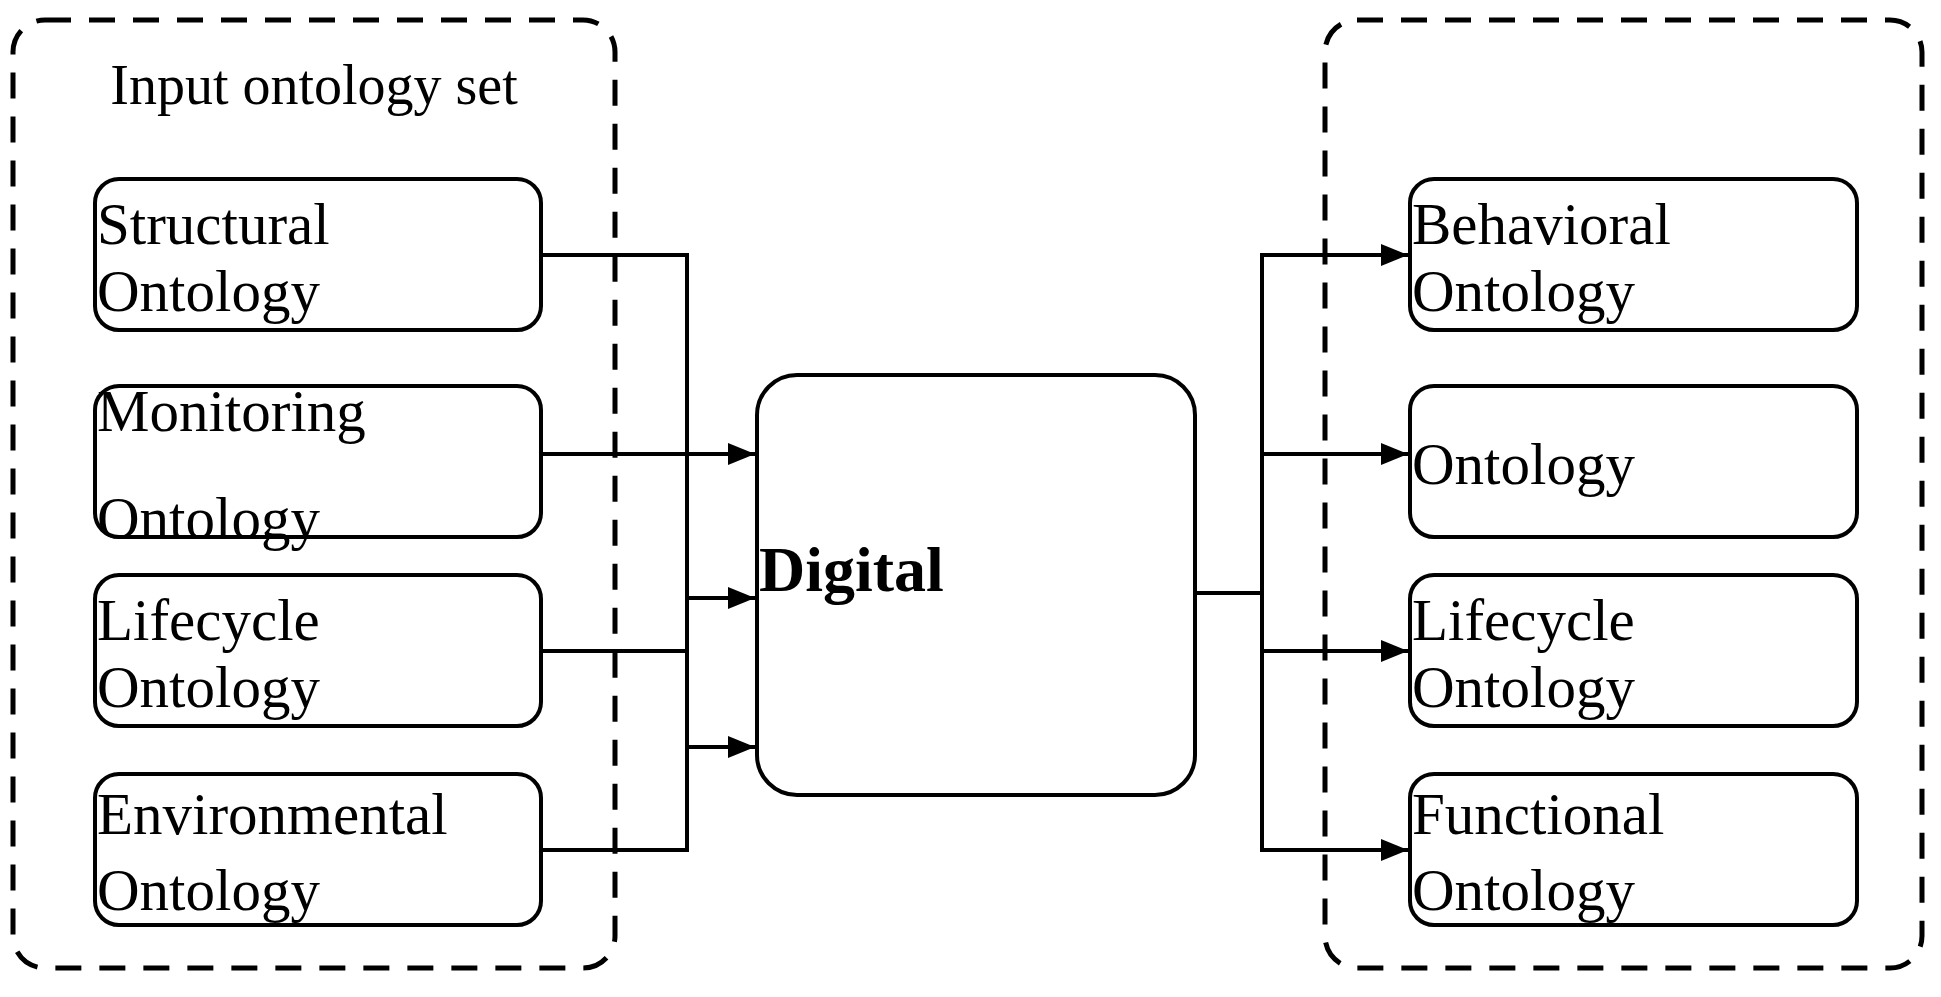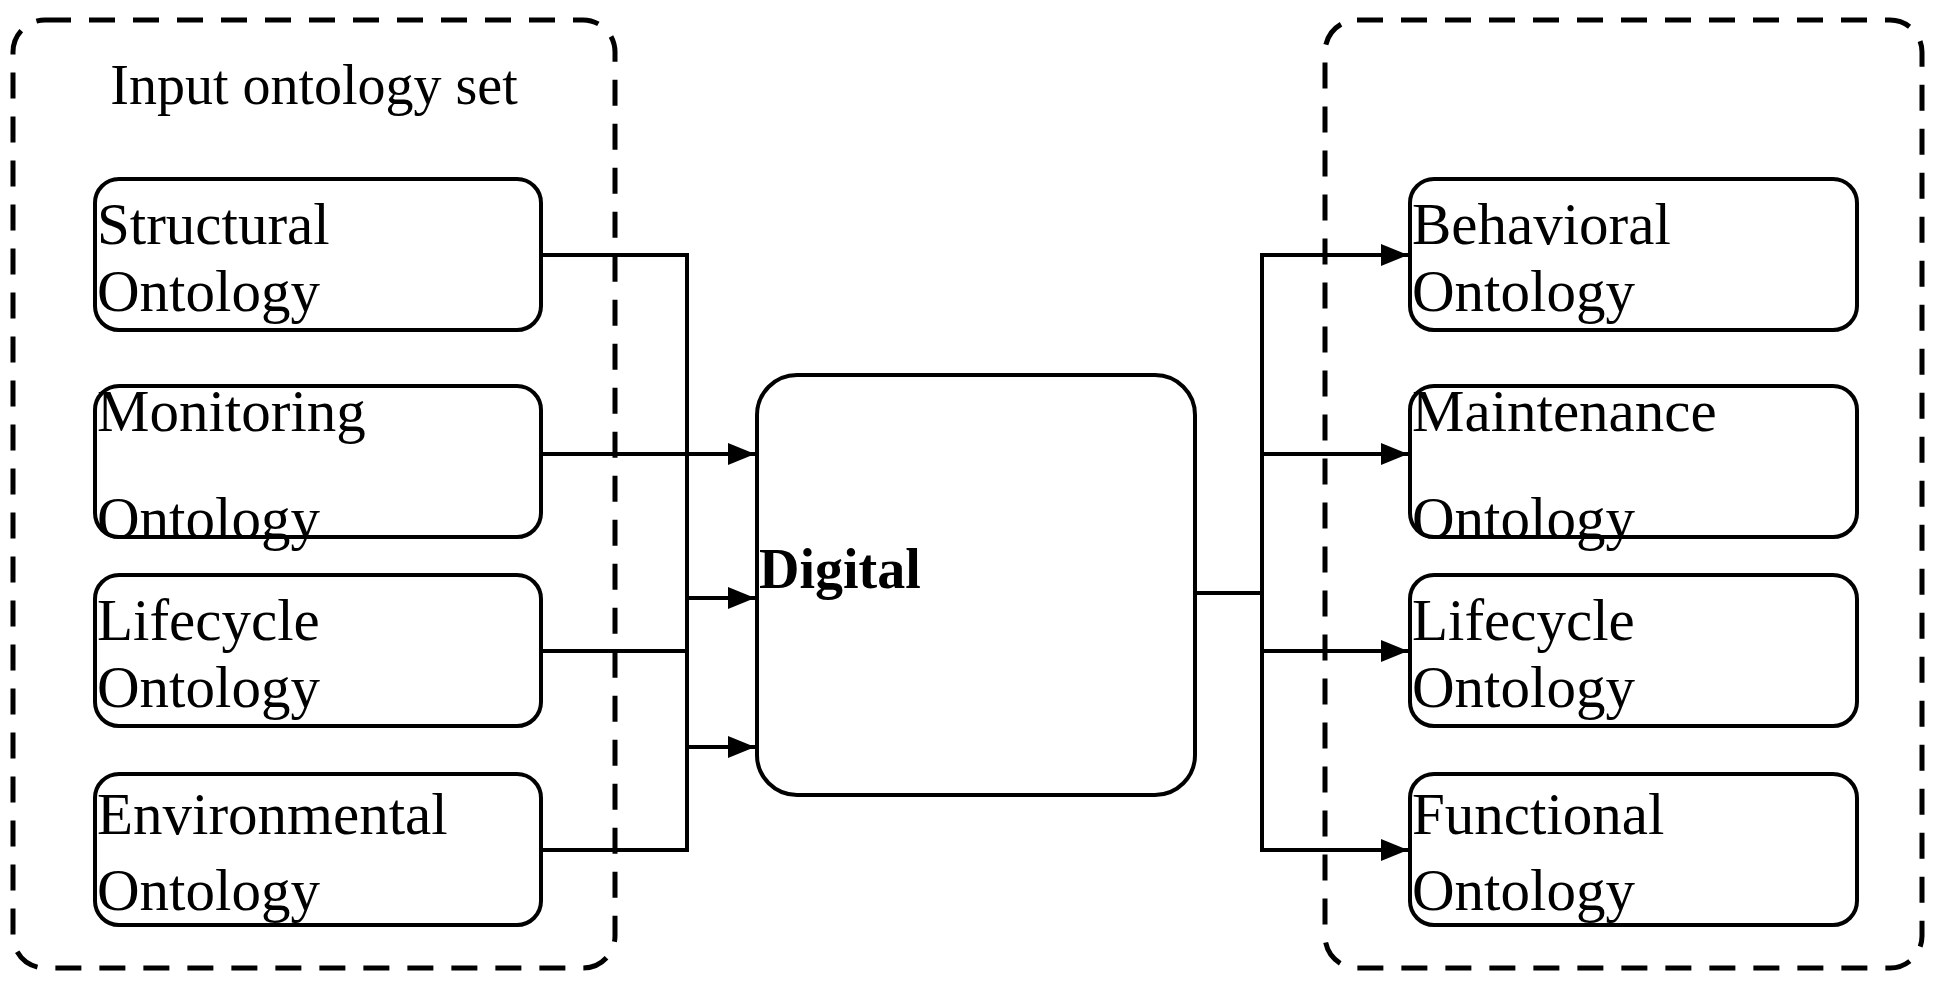--- a/index.html
+++ b/index.html
@@ -55,21 +55,21 @@
     left: 1408px;
     width: 451px;
   }
   .node.center-node {
     left: 755px;
     top: 373px;
     width: 442px;
     height: 424px;
     border-radius: 42px;
     font-weight: bold;
-    font-size: 56px;
+    font-size: 64px;
     line-height: 1.02;
     padding-top: 0;
     padding-bottom: 30px;
   }
   .row1 { top: 177px; }
   .row2 { top: 384px; gap: 40px; }
   .row3 { top: 573px; }
   .row4 { top: 772px; gap: 9px; }
 </style>
 </head>
@@ -124,21 +124,20 @@
 
   <div class="node center-node">
     <span>Digital</span>
   </div>
 
   <div class="node small out row1">
     <span>Behavioral</span>
     <span>Ontology</span>
   </div>
   <div class="node small out row2">
-    <span>Maintenance</span>
     <span>Ontology</span>
   </div>
   <div class="node small out row3">
     <span>Lifecycle</span>
     <span>Ontology</span>
   </div>
   <div class="node small out row4">
     <span>Functional</span>
     <span>Ontology</span>
   </div>

